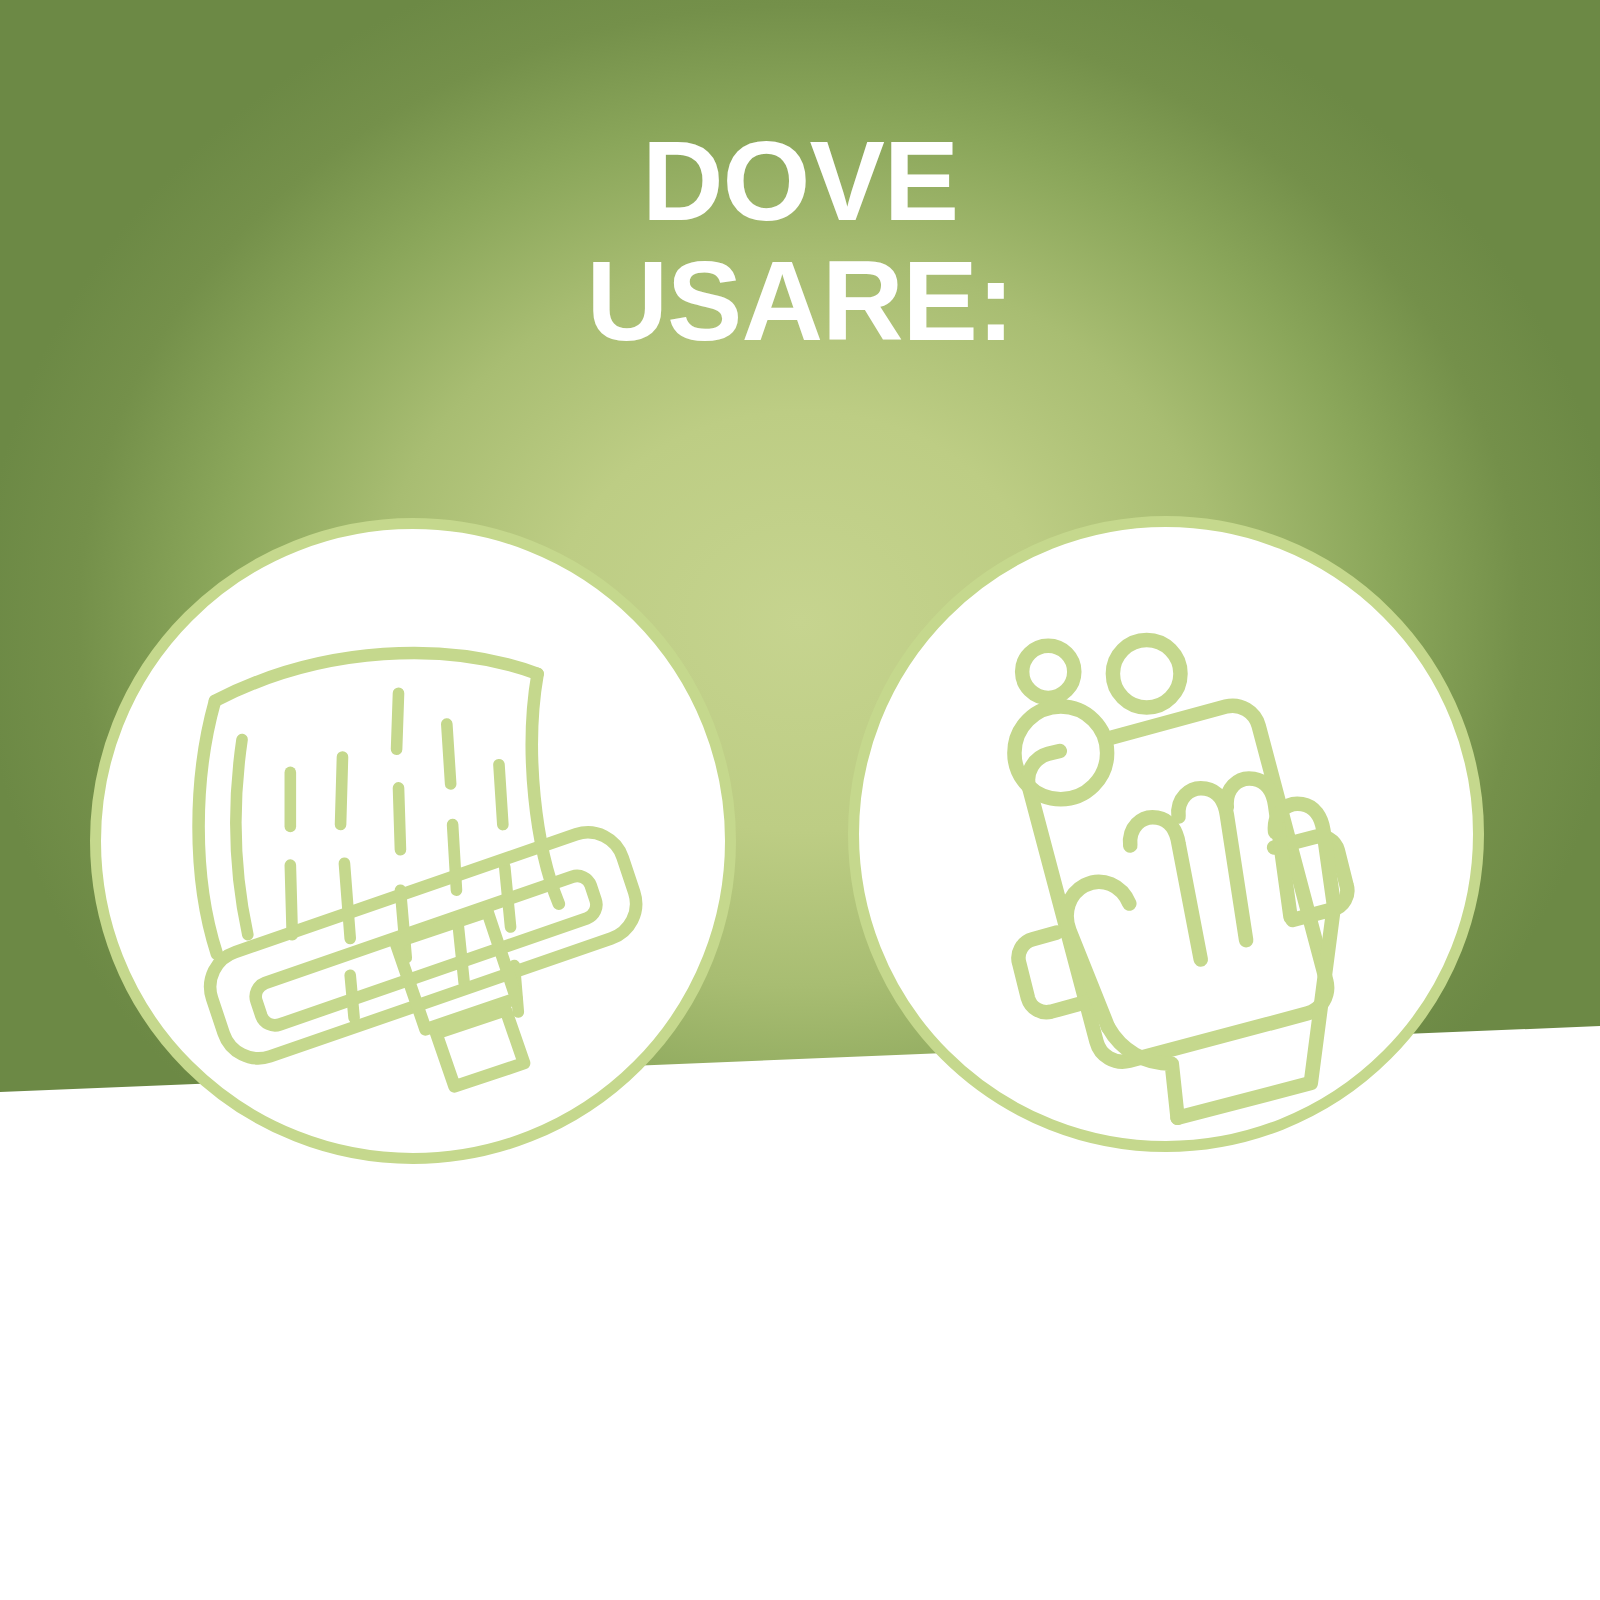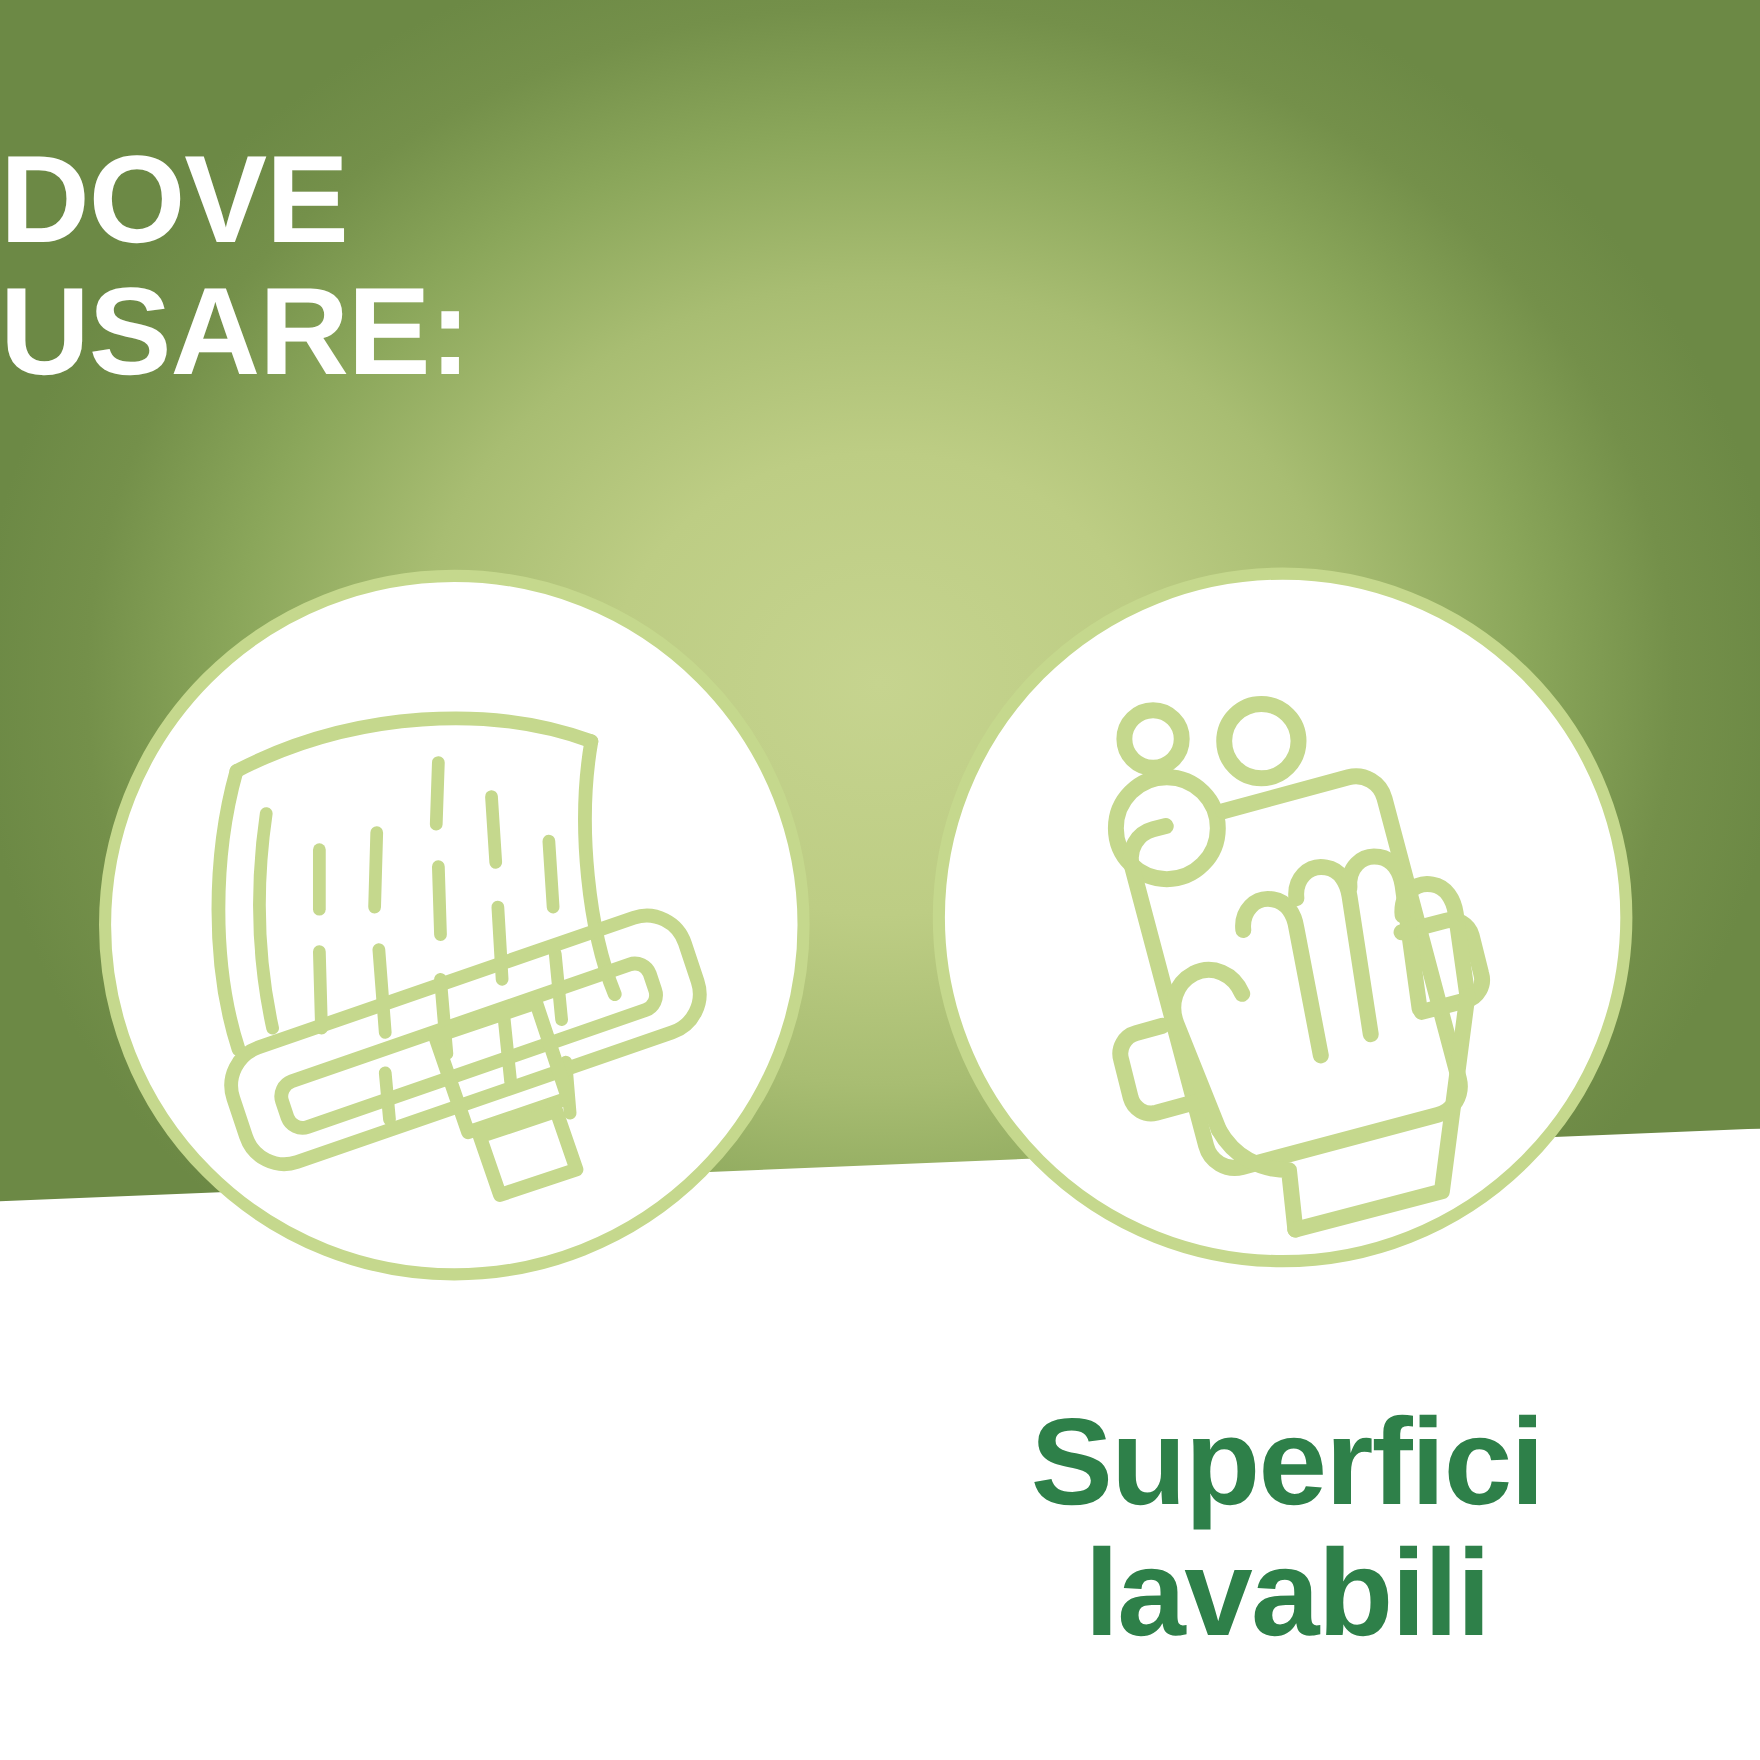--- a/index.html
+++ b/index.html
@@ -49,20 +49,21 @@
     height: 395px;
     background: #ffffff;
   }
 
   
   .title {
     position: absolute;
     left: 0;
     top: 122px;
     width: 1600px;
+    text-align: center;
     color: #ffffff;
     font-size: 113px;
     line-height: 1.06;
     font-weight: bold;
     letter-spacing: -1px;
     white-space: pre-line;
     z-index: 5;
   }
 
   
@@ -188,16 +189,14 @@
         <path d="M431 316 C 429 298 442 284 459 287 C 472 289 479 301 481 314 L 492 392"></path>
 
         <path d="M280 390 C 272 371 252 362 234 371 C 217 380 211 400 218 418 L 258 518"></path>
 
         <path d="M258 518 C 272 543 296 556 324 556 L 330 612"></path>
         <path d="M330 612 L 468 576 L 492 392"></path>
       </g>
     </svg>
   </div>
 
-  <div class="caption caption-right">Superfici
-lavabili</div>
 
 </div>
 
 </body></html>

